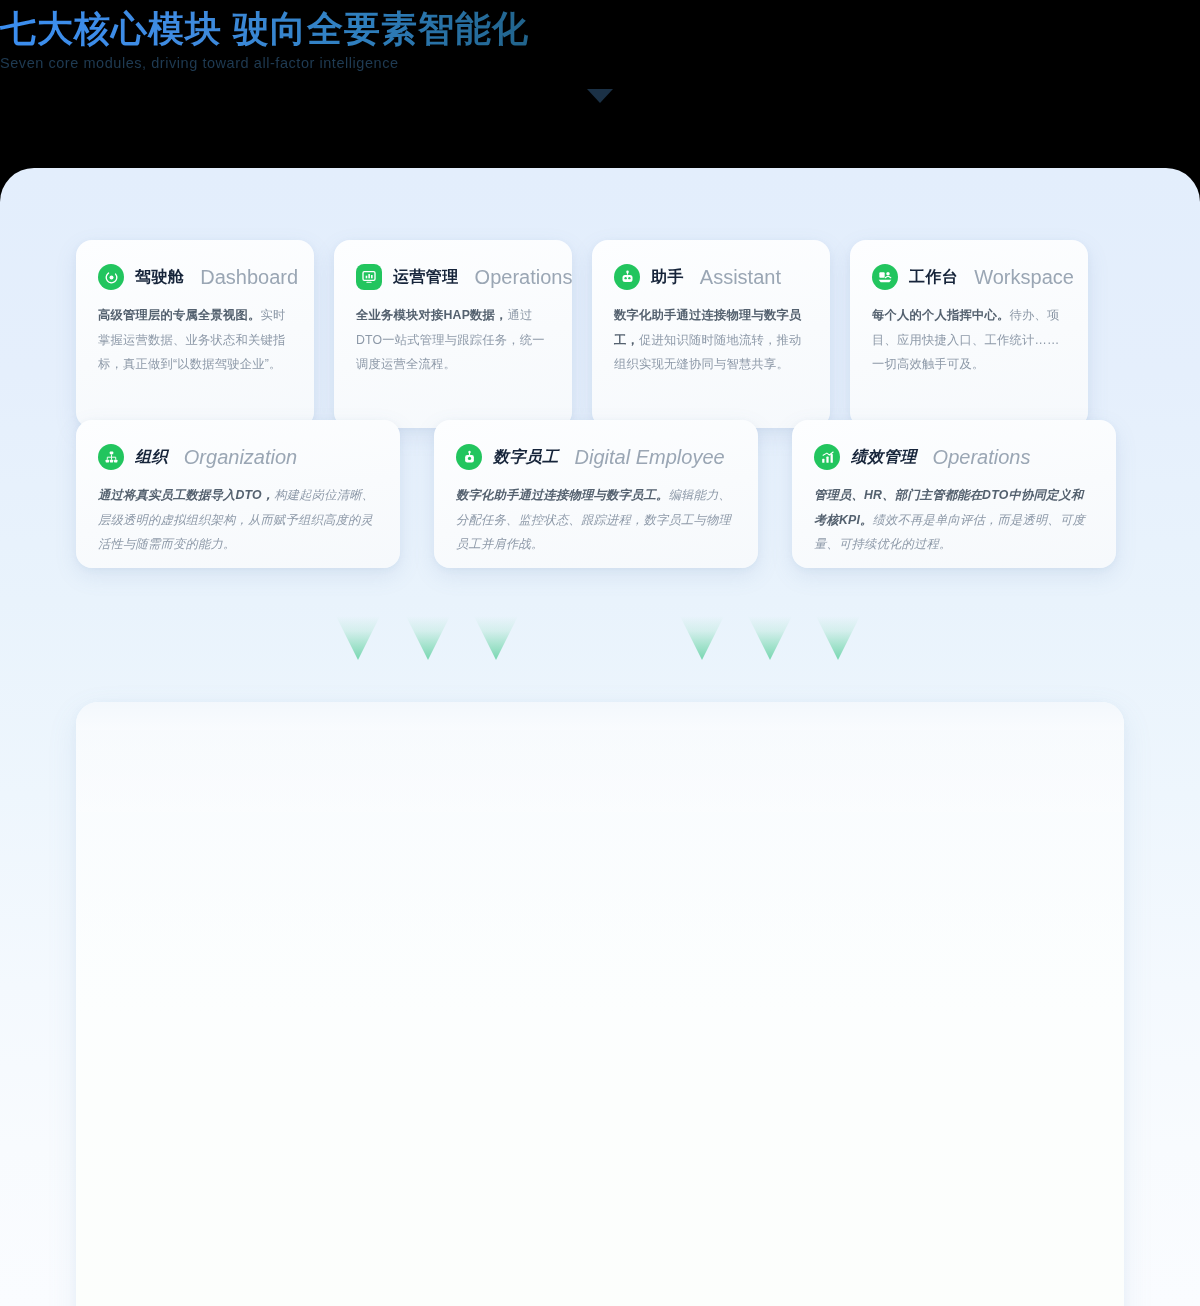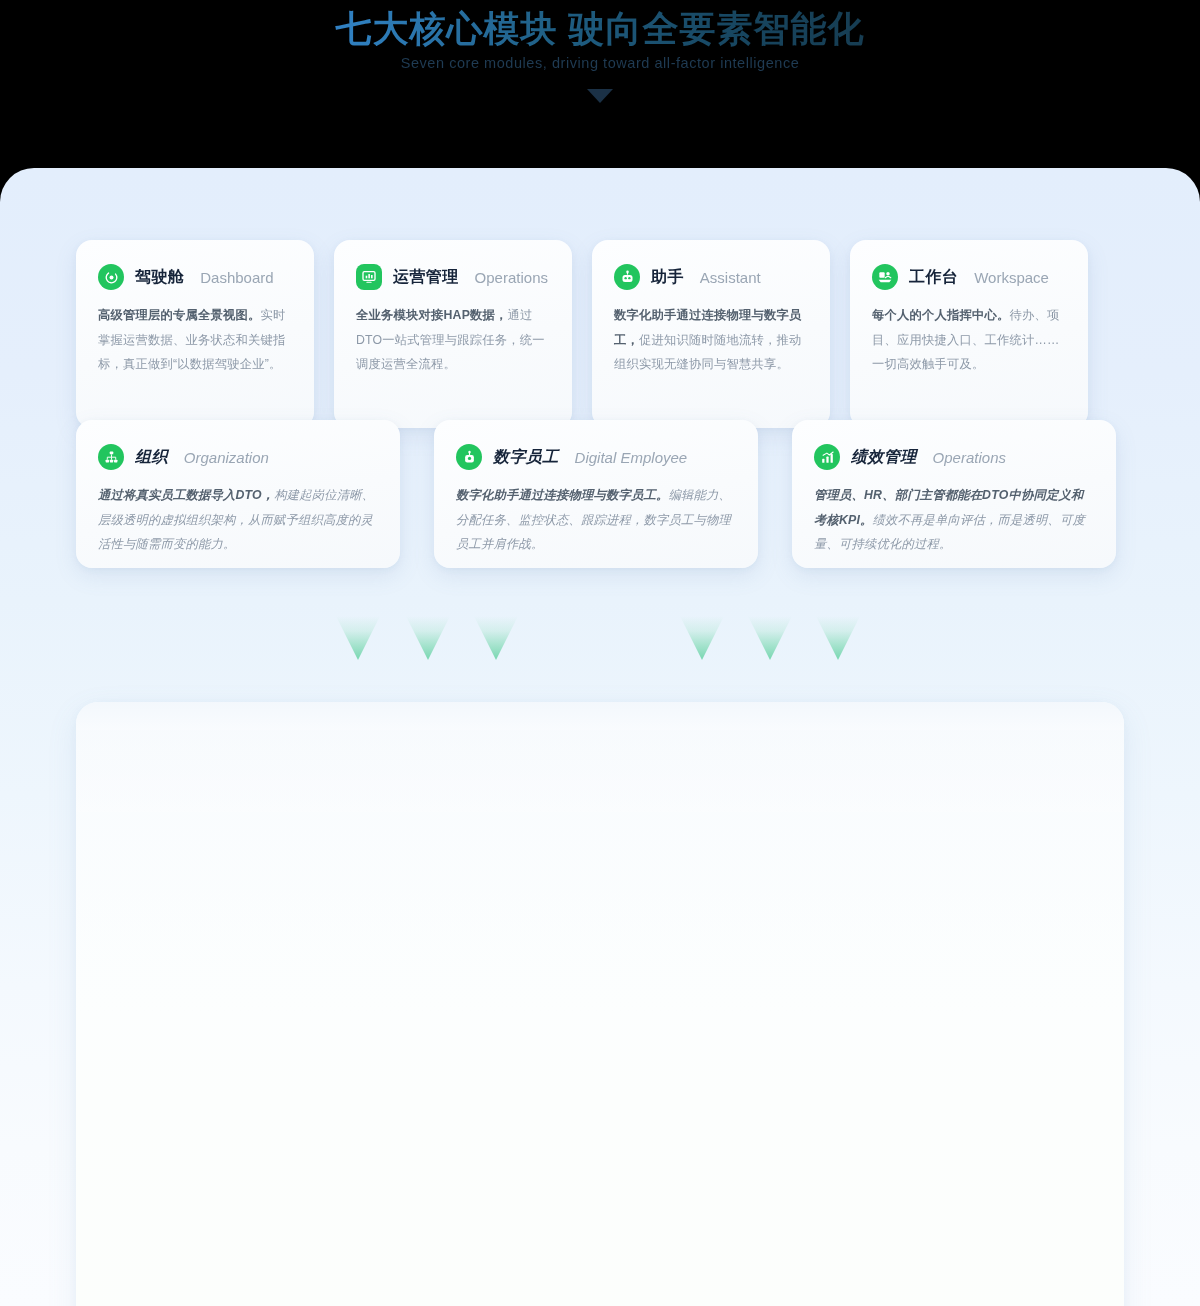--- a/index.html
+++ b/index.html
@@ -17,21 +17,21 @@
     width:1200px;
     height:1306px;
     background:#000;
   }
 
   
   .header {
     position:absolute;
     left:0; top:0; width:1200px; height:168px;
     background:#000;
-    text-align:center;
+    text-align:left;
     border-radius:17px;
   }
   .headline {
     margin-top:6px;
     font-size:36px;
     font-weight:700;
     letter-spacing:1px;
     line-height:1.3;
     white-space:nowrap;
     background:linear-gradient(90deg,#3b8ef0 0%,#3f8be0 16%,#2f7fbe 30%,#1f5f84 46%,#17455f 62%,#16384b 78%,#14303f 100%);
@@ -108,21 +108,21 @@
   .card-icon svg { display:block; }
 
   .card-title-cn {
     font-size:16px;
     font-weight:700;
     color:#16243a;
     letter-spacing:.4px;
     white-space:nowrap;
   }
   .card-title-en {
-    font-size:15px;
+    font-size:20px;
     font-weight:400;
     color:#9aa6b4;
     white-space:nowrap;
     margin-left:5px;
   }
 
   .card-desc {
     font-size:12.3px;
     line-height:2.0;
     color:#8d99a8;

